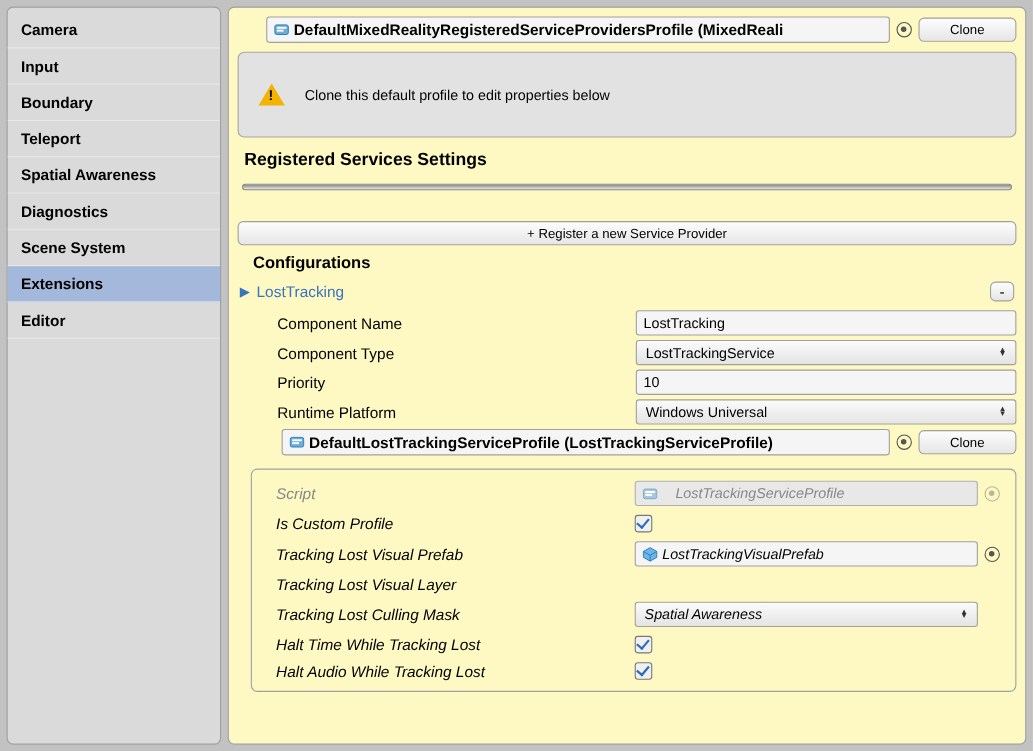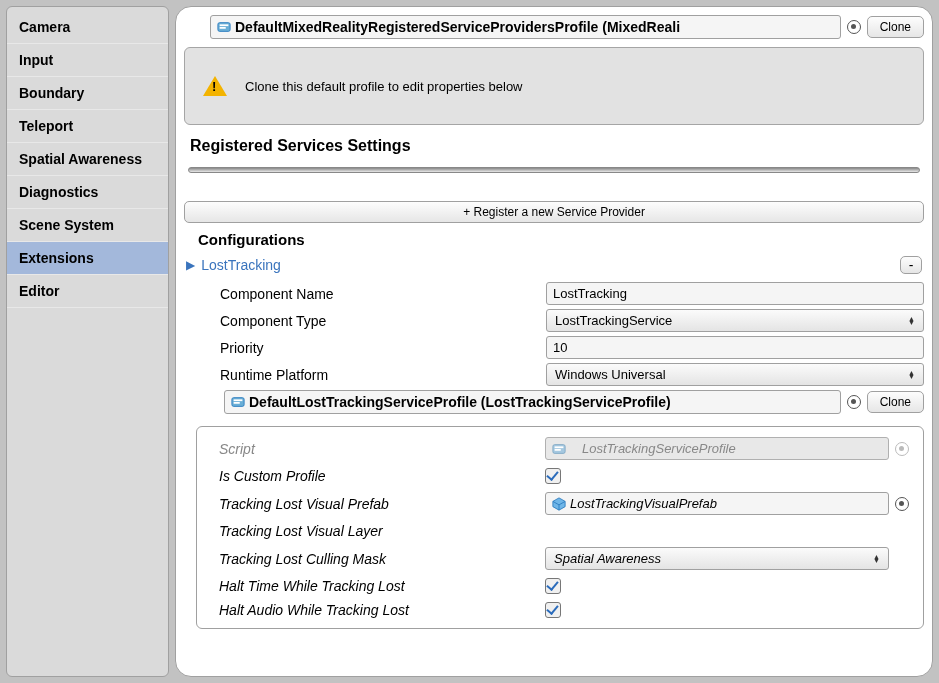--- a/index.html
+++ b/index.html
@@ -1,31 +1,31 @@
 <!DOCTYPE html>
 <html><head>
 <meta charset="utf-8">
 <style>
 * { box-sizing: border-box; margin: 0; padding: 0; }
 body { font-family: Verdana, Arial, sans-serif; font-size: 13px; background: #c2c2c2; color: #000; }
 
 .root { display: flex; padding: 6px; gap: 6px; width: 939px; height: 683px; }
 
 .sidebar {
-  width: 163px; background: #dadada; border: 1px solid #a0a0a0; border-radius: 6px;
+  width: 195px; background: #dadada; border: 1px solid #a0a0a0; border-radius: 6px;
   padding: 4px 0;
 }
 .sidebar-item {
   padding: 8px 12px; font-weight: bold; font-size: 14px; cursor: pointer;
   border-bottom: 1px solid #e8e8e8;
 }
 .sidebar-item.selected { background: #a3b8db; }
 
 .main {
-  flex: 1; background: #ffffff; border: 1px solid #a0a0a0; border-radius: 16px;
+  flex: 1; background: #fef9c3; border: 1px solid #a0a0a0; border-radius: 6px;
   padding: 8px; display: flex; flex-direction: column; gap: 8px;
 }
 
 .profile-row { display: flex; gap: 6px; align-items: center; }
 .obj-field {
   flex: 1; background: #f5f5f5; border: 1px solid #a0a0a0; border-radius: 3px;
   padding: 3px 6px; font-weight: bold; font-size: 14px; white-space: nowrap; overflow: hidden;
   display: flex; align-items: center; gap: 4px;
 }
 .obj-field-small {
@@ -42,21 +42,21 @@
 .target-circle {
   width: 14px; height: 14px; border: 1px solid #555; border-radius: 50%; position: relative; flex-shrink: 0;
 }
 .target-circle::after {
   content: ""; position: absolute; width: 5px; height: 5px; background: #555; border-radius: 50%;
   top: 3px; left: 3px;
 }
 
 .btn {
   background: linear-gradient(#fdfdfd, #e6e6e6); border: 1px solid #a0a0a0; border-radius: 5px;
-  padding: 3px 12px; font-size: 12px; cursor: pointer;
+  padding: 3px 28px; font-size: 12px; cursor: pointer;
 }
 .btn-wide { width: 100%; text-align: center; margin-top: 20px; }
 
 .warn-box {
   background: #e2e2e2; border: 1px solid #a5a5a5; border-radius: 6px; padding: 28px 18px;
   display: flex; align-items: center; gap: 18px;
 }
 .warn-triangle {
   width: 0; height: 0; border-left: 12px solid transparent; border-right: 12px solid transparent;
   border-bottom: 20px solid #f3b300; position: relative; flex-shrink: 0;

